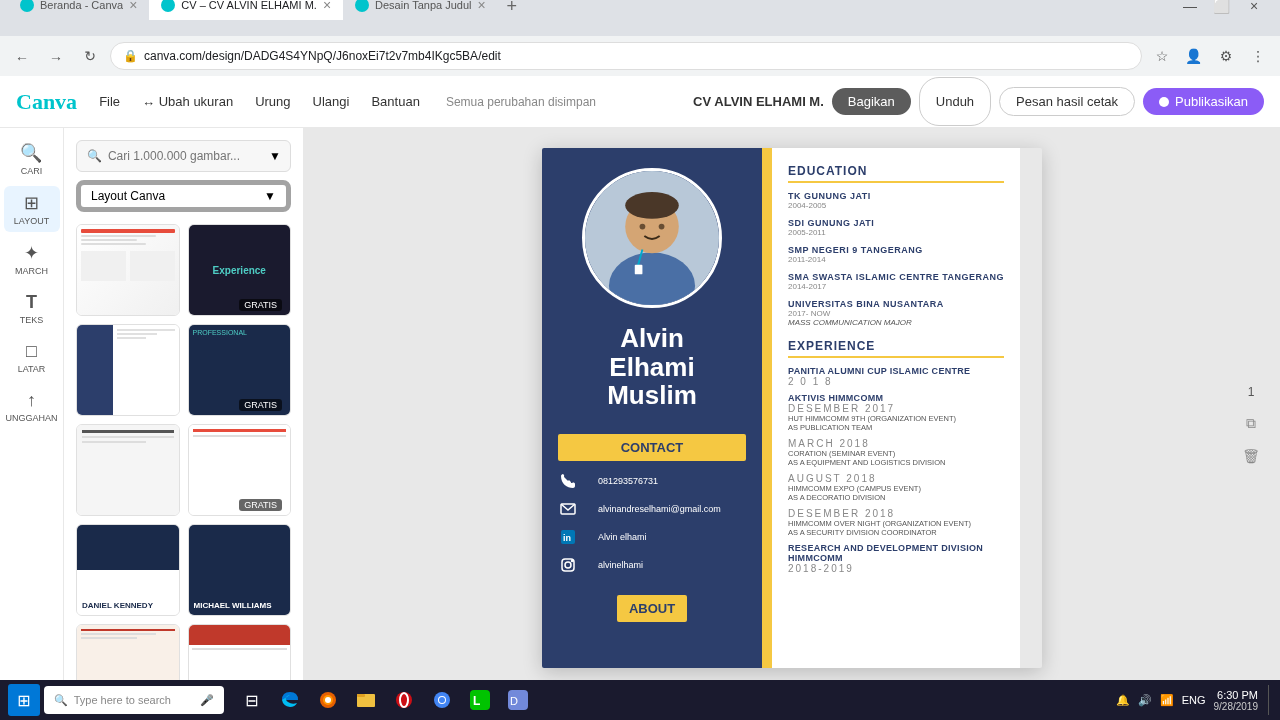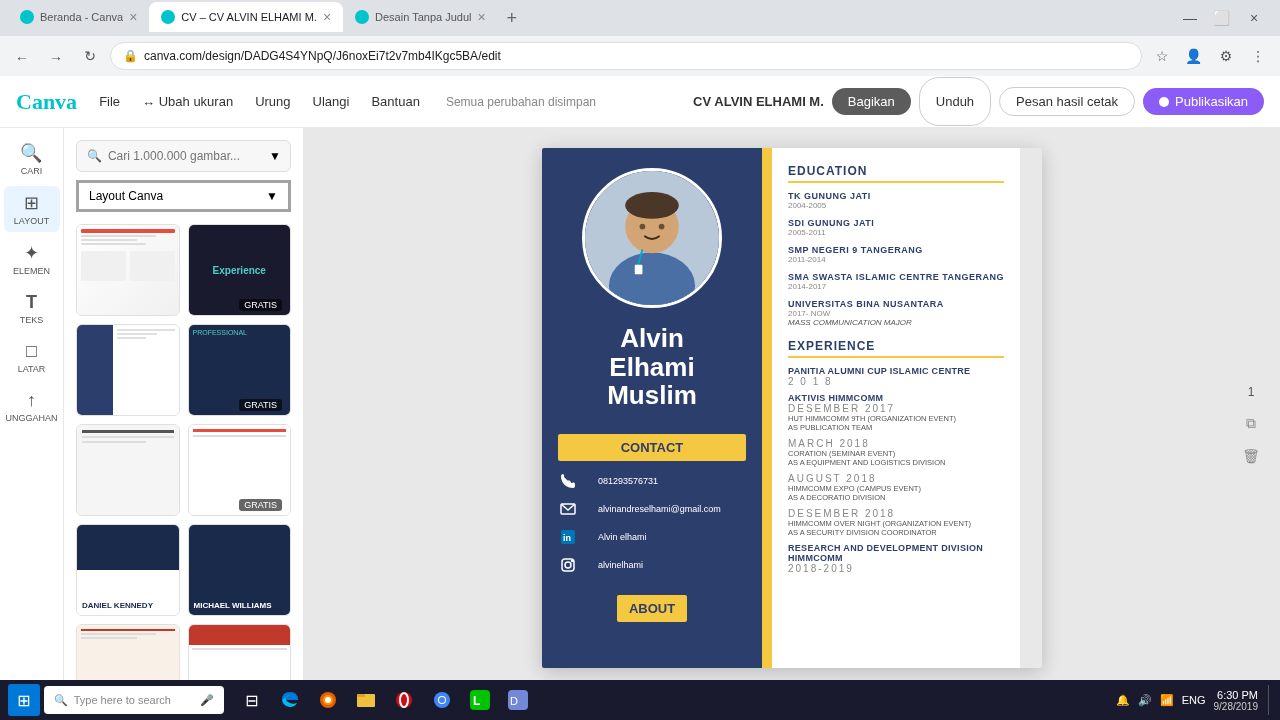--- a/index.html
+++ b/index.html
@@ -1,17 +1,17 @@
 <!DOCTYPE html>
 <html><head>
   <meta charset="utf-8">
   <style>
     * { margin: 0; padding: 0; box-sizing: border-box; }
     body { width: 1280px; height: 720px; overflow: hidden; font-family: 'Segoe UI', Arial, sans-serif; background: #f0f0f0; }
-    .tab-bar { display: flex; align-items: flex-end; height: 36px; background: #dee1e6; padding: 4px 8px; gap: 0; }
+    .tab-bar { display: flex; align-items: flex-end; height: 36px; background: #dee1e6; padding: 16px 8px; gap: 0; }
     .tab { display: flex; align-items: center; height: 30px; padding: 0 12px; background: #dee1e6; font-size: 12px; color: #555; border-radius: 8px 8px 0 0; gap: 6px; min-width: 140px; max-width: 200px; }
     .tab.active { background: #ffffff; color: #202124; }
     .tab-icon { width: 14px; height: 14px; border-radius: 50%; flex-shrink: 0; }
     .tab-label { overflow: hidden; text-overflow: ellipsis; white-space: nowrap; font-size: 11px; }
     .tab-close { margin-left: auto; color: #888; font-size: 14px; cursor: pointer; }
     .new-tab-btn { width: 28px; height: 28px; display: flex; align-items: center; justify-content: center; color: #666; font-size: 18px; cursor: pointer; }
 
     .address-bar-row { display: flex; align-items: center; height: 40px; background: #f1f3f4; padding: 0 8px; gap: 6px; }
     .nav-btn { width: 28px; height: 28px; display: flex; align-items: center; justify-content: center; color: #555; font-size: 14px; cursor: pointer; border-radius: 50%; }
     .address-bar { flex: 1; height: 28px; background: #fff; border: 1px solid #ddd; border-radius: 14px; display: flex; align-items: center; padding: 0 12px; font-size: 12px; color: #202124; gap: 6px; }
@@ -41,21 +41,21 @@
     .left-sidebar { width: 64px; background: #fff; border-right: 1px solid #e8e8e8; display: flex; flex-direction: column; align-items: center; padding-top: 8px; gap: 4px; }
     .sidebar-tool { display: flex; flex-direction: column; align-items: center; padding: 6px 4px; cursor: pointer; border-radius: 6px; width: 56px; }
     .sidebar-tool.active { background: #e8f4ff; }
     .tool-icon { font-size: 18px; color: #555; }
     .tool-label { font-size: 9px; color: #555; margin-top: 2px; }
 
     
     .panel { width: 240px; background: #fff; border-right: 1px solid #e8e8e8; overflow-y: auto; padding: 12px; }
     .panel-search { width: 100%; height: 32px; border: 1px solid #ddd; border-radius: 6px; padding: 0 10px; font-size: 12px; background: #f7f7f7; display: flex; align-items: center; gap: 6px; }
     .panel-search input { border: none; background: transparent; font-size: 12px; flex: 1; outline: none; }
-    .layout-dropdown { width: 100%; height: 32px; border: 3px solid #a3a3a3; border-radius: 0; padding: 0 10px; font-size: 12px; display: flex; align-items: center; justify-content: space-between; cursor: pointer; margin-top: 8px; margin-bottom: 12px; }
+    .layout-dropdown { width: 100%; height: 32px; border: 5px solid #a3a3a3; border-radius: 8px; padding: 0 10px; font-size: 12px; display: flex; align-items: center; justify-content: space-between; cursor: pointer; margin-top: 8px; margin-bottom: 12px; }
     .template-grid { display: grid; grid-template-columns: 1fr 1fr; gap: 8px; }
     .template-card { position: relative; border-radius: 6px; overflow: hidden; cursor: pointer; border: 1px solid #e0e0e0; }
     .template-img { width: 100%; height: 90px; background: #e8e8e8; }
     .template-badge { position: absolute; bottom: 4px; right: 8px; background: rgba(0,0,0,0.6); color: #fff; font-size: 9px; padding: 1px 5px; border-radius: 3px; }
 
     
     .canvas-area { flex: 1; background: #e8e8e8; overflow: hidden; position: relative; display: flex; align-items: flex-start; justify-content: center; padding: 20px; }
 
     
     .cv-document { display: flex; width: 500px; min-height: 520px; box-shadow: 0 4px 20px rgba(0,0,0,0.2); border-radius: 2px; overflow: hidden; }
@@ -187,21 +187,21 @@
       <div class="sidebar-tool">
         <span class="tool-icon">🔍</span>
         <span class="tool-label">CARI</span>
       </div>
       <div class="sidebar-tool active">
         <span class="tool-icon">⊞</span>
         <span class="tool-label">LAYOUT</span>
       </div>
       <div class="sidebar-tool">
         <span class="tool-icon">✦</span>
-        <span class="tool-label">ELEMEN</span>
+        <span class="tool-label">MARCH</span>
       </div>
       <div class="sidebar-tool">
         <span class="tool-icon" style="font-size:18px; font-weight:bold;">T</span>
         <span class="tool-label">TEKS</span>
       </div>
       <div class="sidebar-tool">
         <span class="tool-icon">□</span>
         <span class="tool-label">LATAR</span>
       </div>
       <div class="sidebar-tool">

